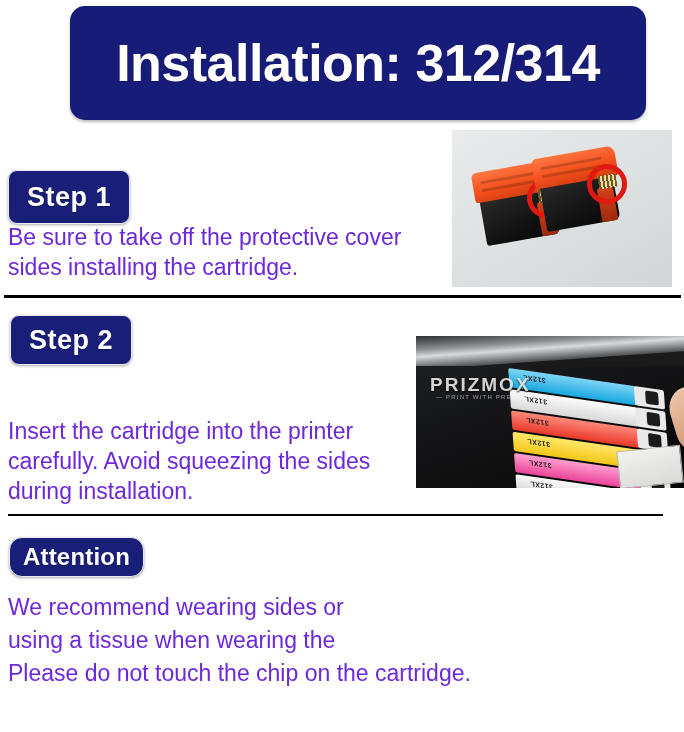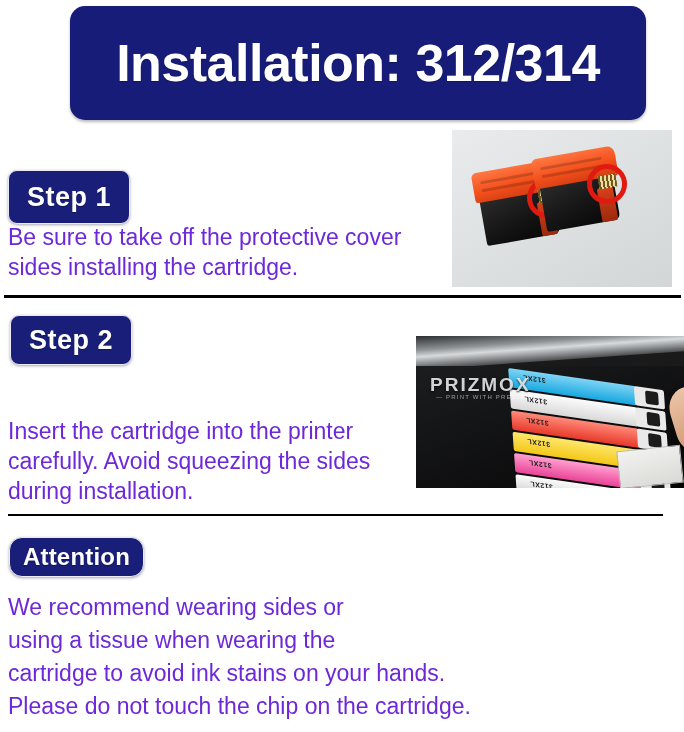--- a/index.html
+++ b/index.html
@@ -379,17 +379,16 @@
 
   <div class="divider divider-2"></div>
 
   <div class="badge badge-attention">
     <span class="badge-label">Attention</span>
   </div>
 
   <div class="body-text text-attention">
     <p>We recommend wearing sides or</p>
     <p>using a tissue when wearing the</p>
-    <p>cartridge to avoid ink stains on your hands.</p>
     <p>Please do not touch the chip on the cartridge.</p>
   </div>
 
 </div>
 
 </body></html>

